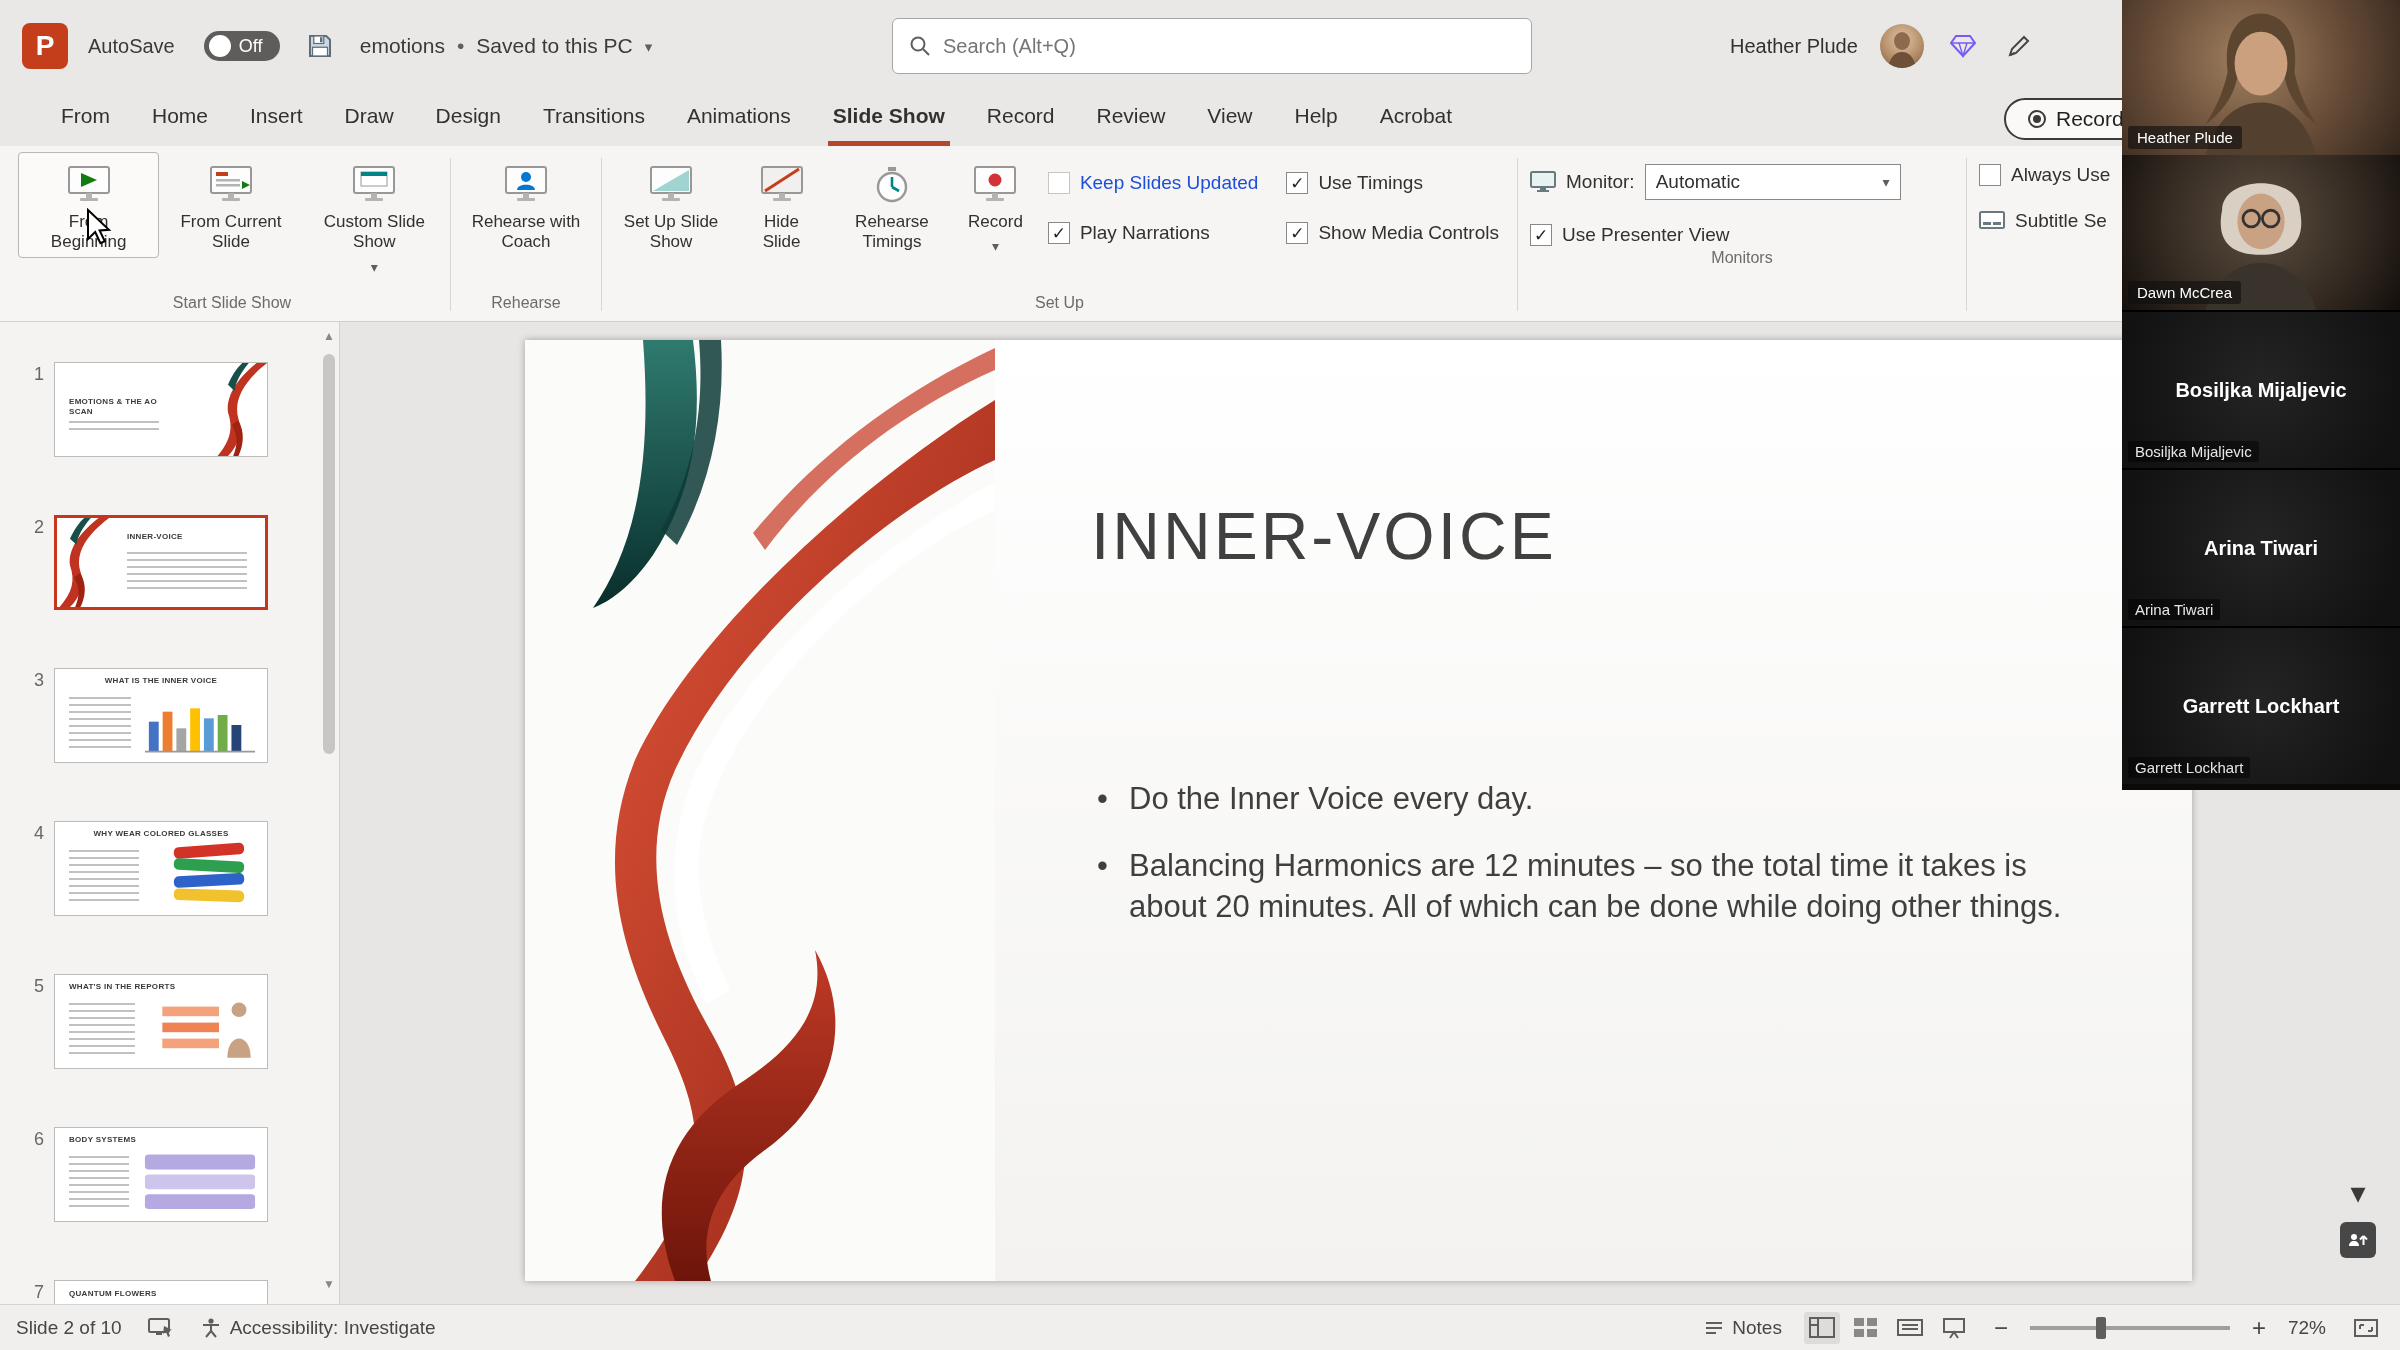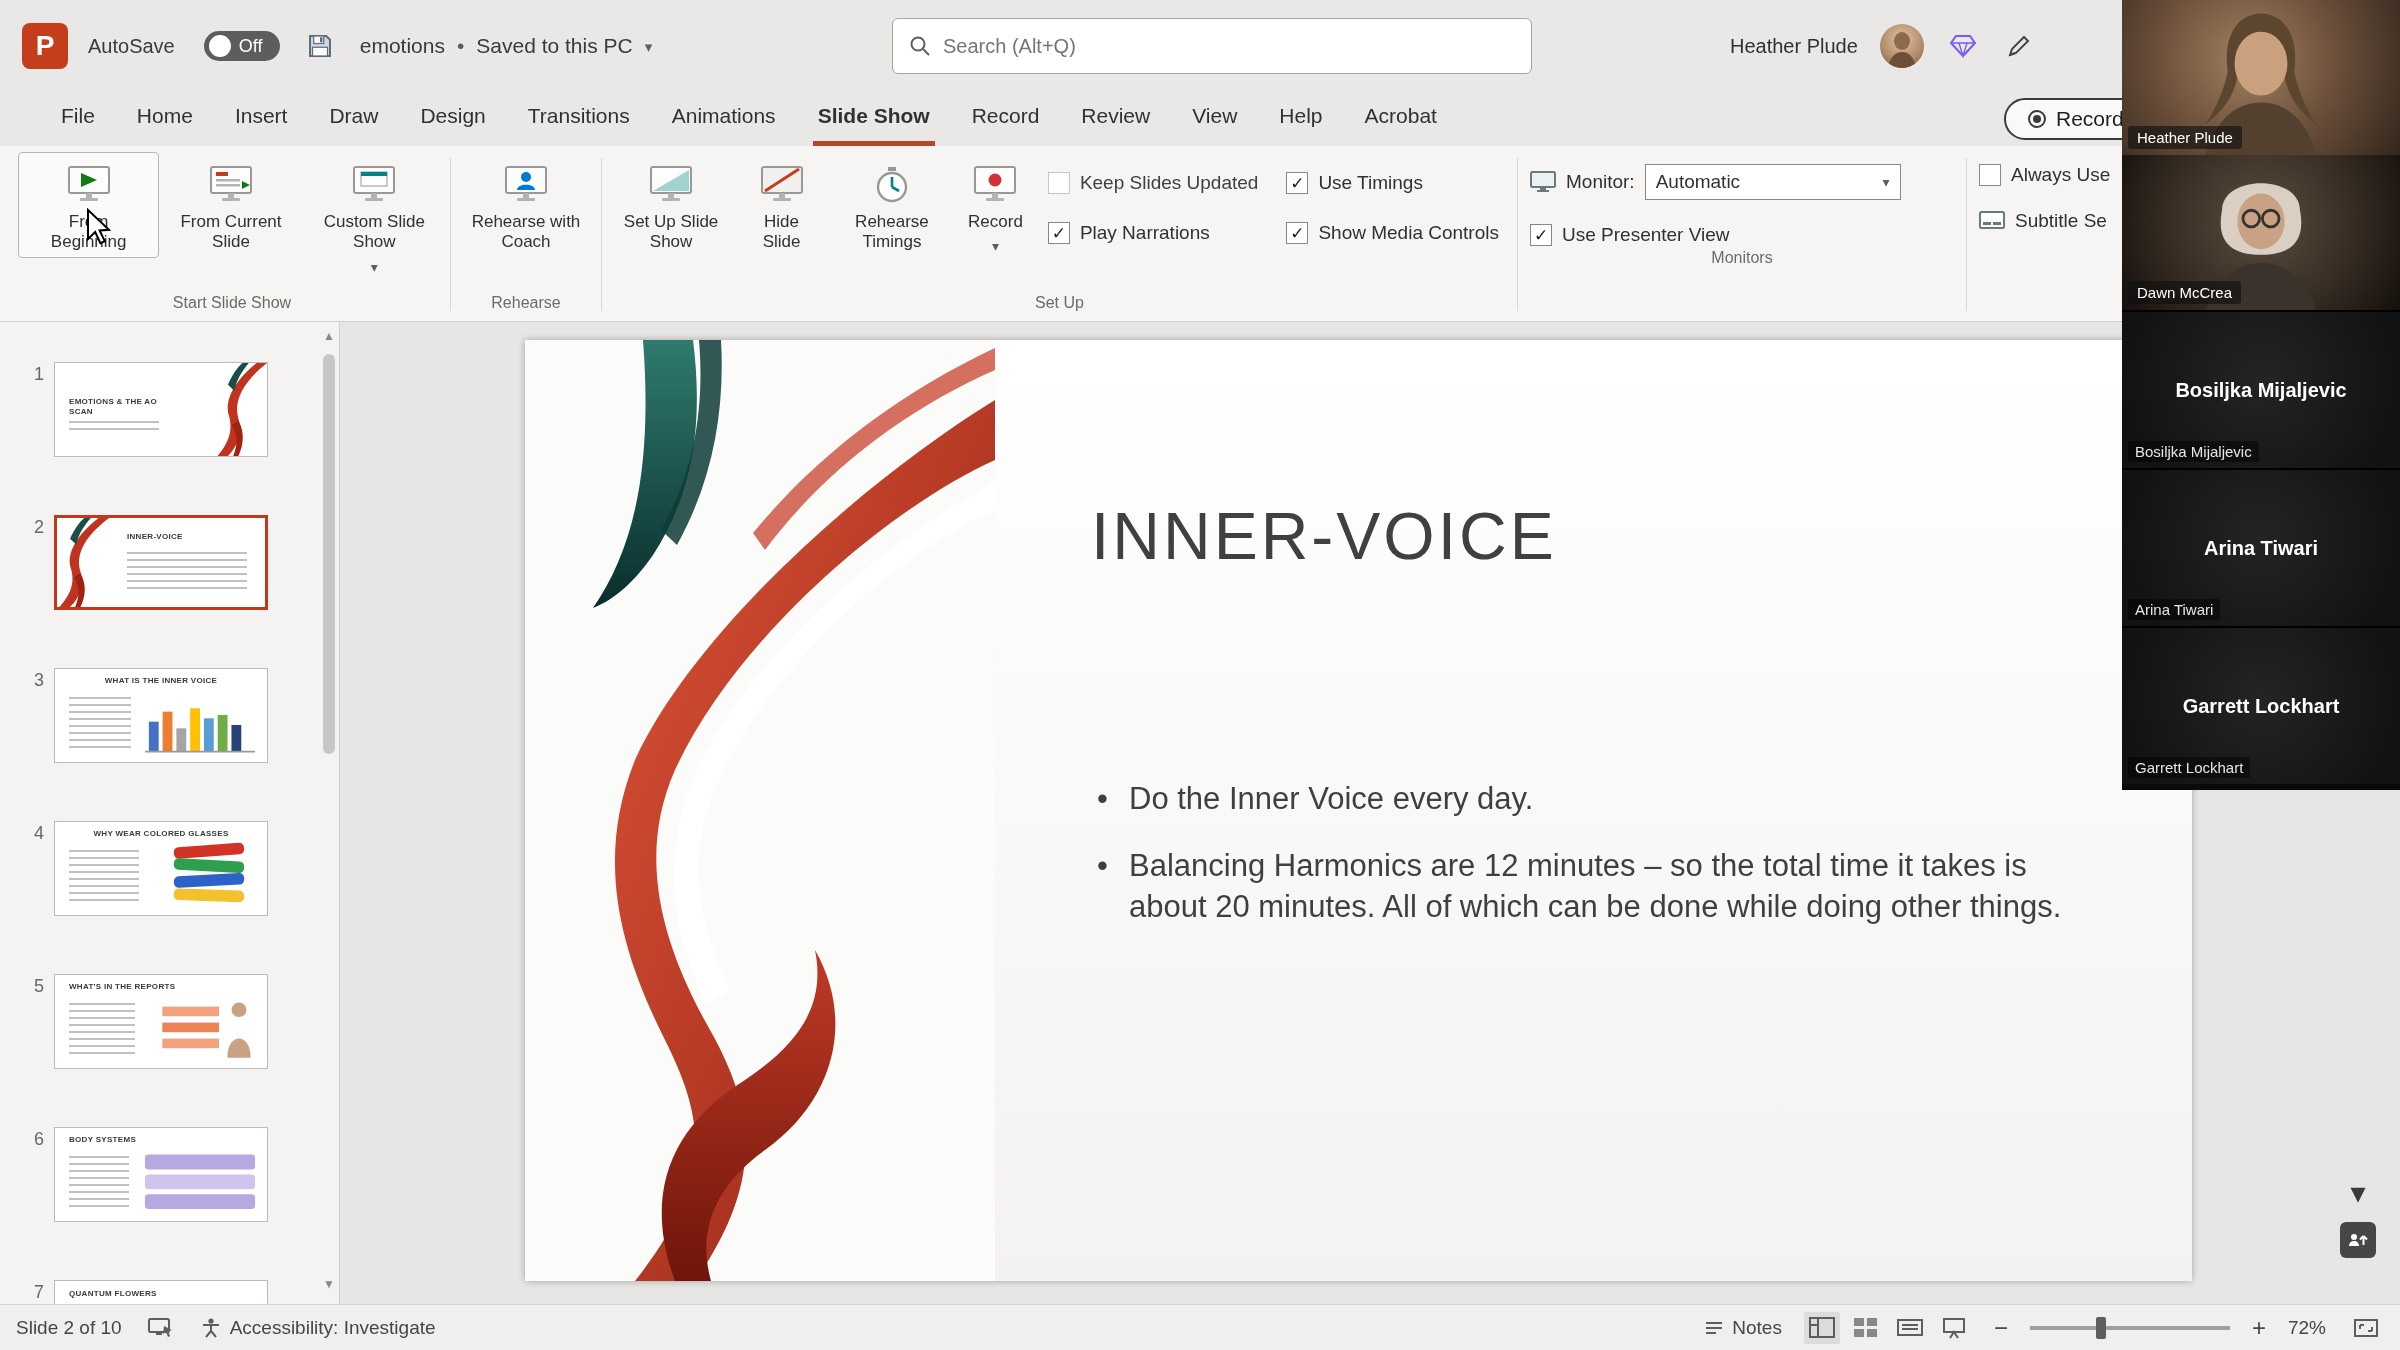--- a/index.html
+++ b/index.html
@@ -41,21 +41,21 @@
   .rgroup-label{height:30px;font-size:16px;color:#6d6b68;text-align:center;line-height:24px;white-space:nowrap}
   .rsep{width:1px;background:#d8d6d3;margin:12px 0 10px}
   .rbtn{display:flex;flex-direction:column;align-items:center;padding:8px 10px 4px;border:1px solid transparent;border-radius:4px;cursor:pointer;gap:7px}
   .rbtn.hovered{border-color:#b9b7b5;background:#fbfaf9}
   .rlabel{font-size:17px;line-height:1.2;text-align:center;color:#323130;max-width:122px}
   .ricon{height:44px;display:flex;align-items:flex-end;justify-content:center}
   .chev{font-size:14px;color:#605e5c;line-height:1}
   .checkcol{display:flex;flex-direction:column;gap:28px;padding:20px 14px 0}
   .cb{display:flex;align-items:center;gap:10px;font-size:19px;color:#323130;cursor:pointer;white-space:nowrap}
   .cb .box{width:22px;height:22px;border:1px solid #8a8886;background:#fff;display:flex;align-items:center;justify-content:center;font-size:17px;font-weight:700;color:#201f1e;flex:none}
-  .cb.disabled{color:#404040}
+  .cb.disabled{color:#1d4ed8}
   .cb.disabled .box{border-color:#c8c6c4}
   .moncol{display:flex;flex-direction:column;gap:24px;padding:18px 12px 0}
   .monrow{display:flex;align-items:center;gap:10px;font-size:19px;color:#323130}
   .dropdown{width:256px;height:36px;border:1px solid #8a8886;background:#fff;display:flex;align-items:center;justify-content:space-between;padding:0 10px;font-size:19px;color:#323130;cursor:pointer}
 
   
   .workspace{position:absolute;left:0;top:322px;width:2400px;height:982px;background:#e8e6e4}
   .thumbpanel{position:absolute;left:0;top:0;width:340px;height:982px;background:#f4f3f1;border-right:1px solid #d2d0ce;padding:40px 0 0 18px;overflow:hidden}
   .thumb-row{display:flex;gap:10px;margin-bottom:58px}
   .tnum{width:26px;font-size:18px;color:#696764;text-align:right;padding-top:2px;flex:none}
@@ -159,21 +159,21 @@
     <span class="tb-ic">
       <svg width="26" height="26" viewBox="0 0 26 26">
           <path d="M4 22 L6 16 L18 4 L22 8 L10 20 Z" fill="none" stroke="#484644" stroke-width="2"></path>
           <line x1="4" y1="22" x2="9" y2="20" stroke="#484644" stroke-width="2"></line>
         </svg>
     </span>
   </div>
 </div>
 
 <div class="menubar">
-  <span class="mtab">File</span>
+  <span class="mtab">From</span>
   <span class="mtab">Home</span>
   <span class="mtab">Insert</span>
   <span class="mtab">Draw</span>
   <span class="mtab">Design</span>
   <span class="mtab">Transitions</span>
   <span class="mtab">Animations</span>
   <span class="mtab active">Slide Show</span>
   <span class="mtab">Record</span>
   <span class="mtab">Review</span>
   <span class="mtab">View</span>

